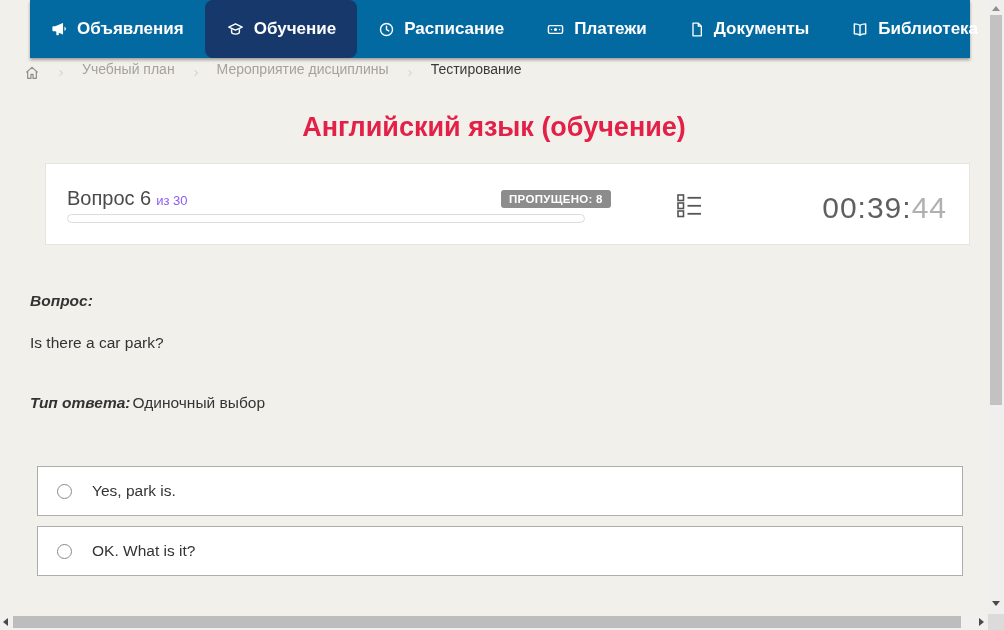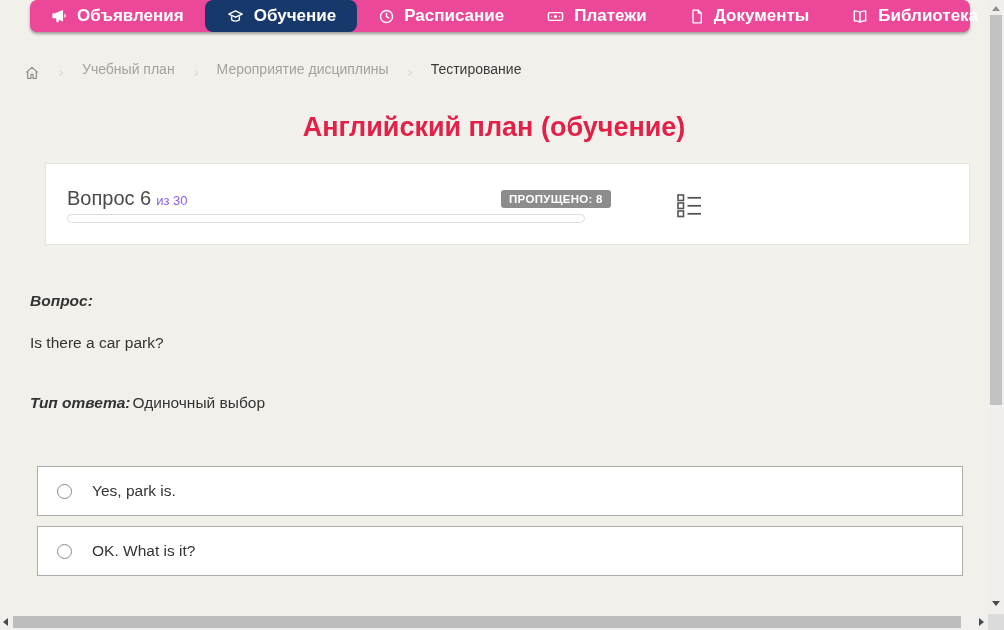--- a/index.html
+++ b/index.html
@@ -8,22 +8,22 @@
     position:relative;
     background:#f2f0eb;
     font-family:"Liberation Sans", sans-serif;
     overflow:hidden;
     color:#333;
   }
   .content { position:absolute; left:0; top:0; width:988px; height:614px; background:#f2f0eb; overflow:hidden; }
 
   
   .navbar {
-    position:absolute; left:30px; top:0; width:940px; height:32px;
-    background:#ec4899; border-radius:7px;
+    position:absolute; left:30px; top:0; width:940px; height:58px;
+    background:#0369a1; border-radius:0;
     display:flex; align-items:stretch;
     box-shadow:0 2px 3px rgba(0,0,0,0.35);
   }
   .nav-item {
     display:flex; align-items:center; gap:9px;
     padding:0 21px; color:#fff; font-weight:700; font-size:17px;
     text-decoration:none; cursor:pointer; white-space:nowrap;
   }
   .nav-item.active { background:#16386a; border-radius:8px; }
   .nav-icon { display:flex; align-items:center; }
@@ -188,40 +188,43 @@
     </span>
     <a class="crumb">Мероприятие дисциплины</a>
     <span class="crumb-sep">
       <svg width="10" height="12" viewBox="0 0 24 24">
           <path d="M9 5.5 15.5 12 9 18.5" fill="none" stroke="#c2bfb9" stroke-width="2"></path>
         </svg>
     </span>
     <span class="crumb current">Тестирование</span>
   </div>
 
-  <h1 class="title">Английский план (обучение)</h1>
+  <h1 class="title">Английский язык (обучение)</h1>
 
   <section class="quiz-panel">
     <div class="q-title">
       <span class="q-num">Вопрос 6</span><span class="q-of">из 30</span>
     </div>
     <div class="badge">ПРОПУЩЕНО: 8</div>
     <div class="progress"></div>
     <button class="list-btn">
       <span>
         <svg width="28" height="28" viewBox="0 0 28 28">
           <rect x="3" y="4" width="5.5" height="5.5" fill="none" stroke="#555" stroke-width="1.6"></rect>
           <rect x="3" y="12" width="5.5" height="5.5" fill="none" stroke="#555" stroke-width="1.6"></rect>
           <rect x="3" y="20" width="5.5" height="5.5" fill="none" stroke="#555" stroke-width="1.6"></rect>
           <line x1="12.5" y1="6.8" x2="26" y2="6.8" stroke="#555" stroke-width="1.8"></line>
           <line x1="12.5" y1="14.8" x2="26" y2="14.8" stroke="#555" stroke-width="1.8"></line>
           <line x1="12.5" y1="22.8" x2="26" y2="22.8" stroke="#555" stroke-width="1.8"></line>
         </svg>
       </span>
     </button>
+    <div class="timer">
+      <span>00:39:</span><span class="sec">44</span>
+    </div>
   </section>
 
   <div class="question-block">
     <p class="q-label">Вопрос:</p>
     <p class="q-text">Is there a car park?</p>
     <p class="type-row">
       <span class="q-label">Тип ответа:</span><span class="val">Одиночный выбор</span>
     </p>
   </div>
 

